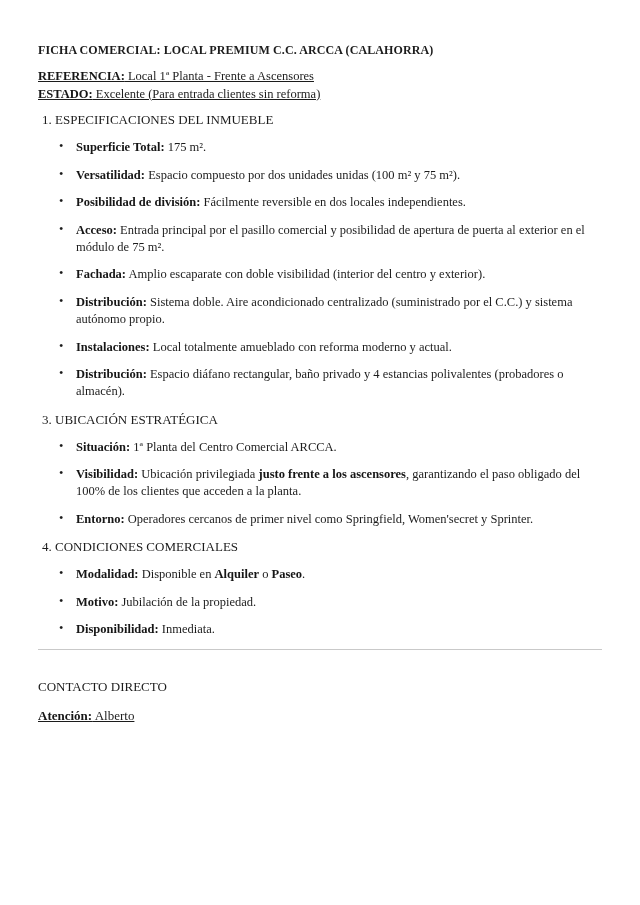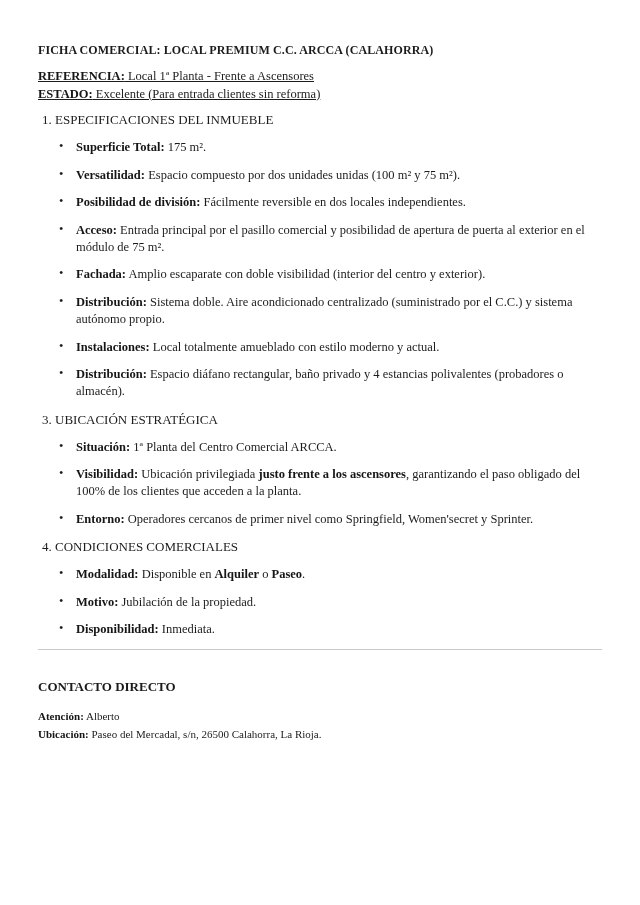--- a/index.html
+++ b/index.html
@@ -55,27 +55,28 @@
     top: -1px;
     font-size: 12.5px;
   }
   .divider {
     border: 0;
     border-top: 1px solid #c9c9c9;
     margin: 7px 0 28px 0;
   }
   .contact-heading {
     font-size: 13px;
-    font-weight: bold;
+    font-weight: normal;
     line-height: 17px;
     margin: 2px 0 12px 0;
   }
   .contact-line {
-    font-size: 11px;
+    font-size: 13px;
     line-height: 18px;
+    text-decoration: underline;
   }
   strong { font-weight: bold; color: #161616; }
 </style>
 </head>
 <body>
 
 <div class="page">
 
   <h1 class="doc-title">FICHA COMERCIAL: LOCAL PREMIUM C.C. ARCCA (CALAHORRA)</h1>
 
@@ -88,21 +89,21 @@
       <h2 class="section-heading">1. ESPECIFICACIONES DEL INMUEBLE</h2>
       <ul class="bullet-list">
         <li class="bullet-item"><span class="bullet-marker">•</span><strong>Superficie Total:</strong><span> 175 m².</span></li>
         <li class="bullet-item"><span class="bullet-marker">•</span><strong>Versatilidad:</strong><span> Espacio compuesto por dos unidades unidas (100 m² y 75 m²).</span></li>
         <li class="bullet-item"><span class="bullet-marker">•</span><strong>Posibilidad de división:</strong><span> Fácilmente reversible en dos locales independientes.</span></li>
         <li class="bullet-item"><span class="bullet-marker">•</span><strong>Acceso:</strong><span> Entrada principal por el pasillo comercial y posibilidad de apertura de puerta al exterior en el módulo de 75 m².</span></li>
         <li class="bullet-item"><span class="bullet-marker">•</span><strong>Fachada:</strong><span> Amplio escaparate con doble visibilidad (interior del centro y exterior).</span></li>
       </ul>
       <ul class="bullet-list">
         <li class="bullet-item"><span class="bullet-marker">•</span><strong>Distribución:</strong><span> Sistema doble. Aire acondicionado centralizado (suministrado por el C.C.) y sistema autónomo propio.</span></li>
-        <li class="bullet-item"><span class="bullet-marker">•</span><strong>Instalaciones:</strong><span> Local totalmente amueblado con estilo moderno y actual.</span></li>
+        <li class="bullet-item"><span class="bullet-marker">•</span><strong>Instalaciones:</strong><span> Local totalmente amueblado con reforma moderno y actual.</span></li>
         <li class="bullet-item"><span class="bullet-marker">•</span><strong>Distribución:</strong><span> Espacio diáfano rectangular, baño privado y 4 estancias polivalentes (probadores o almacén).</span></li>
       </ul>
       <h2 class="section-heading">3. UBICACIÓN ESTRATÉGICA</h2>
       <ul class="bullet-list">
         <li class="bullet-item"><span class="bullet-marker">•</span><strong>Situación:</strong><span> 1ª Planta del Centro Comercial ARCCA.</span></li>
         <li class="bullet-item"><span class="bullet-marker">•</span><strong>Visibilidad:</strong><span> Ubicación privilegiada </span><strong>justo frente a los ascensores</strong><span>, garantizando el paso obligado del 100% de los clientes que acceden a la planta.</span></li>
         <li class="bullet-item"><span class="bullet-marker">•</span><strong>Entorno:</strong><span> Operadores cercanos de primer nivel como Springfield, Women'secret y Sprinter.</span></li>
       </ul>
       <h2 class="section-heading">4. CONDICIONES COMERCIALES</h2>
       <ul class="bullet-list">
@@ -111,16 +112,15 @@
         <li class="bullet-item"><span class="bullet-marker">•</span><strong>Disponibilidad:</strong><span> Inmediata.</span></li>
       </ul>
     </div>
 
   <hr class="divider">
 
   <h2 class="contact-heading">CONTACTO DIRECTO</h2>
 
   <div>
       <div class="contact-line"><strong>Atención:</strong><span> Alberto</span></div>
-      <div class="contact-line"><strong>Ubicación:</strong><span> Paseo del Mercadal, s/n, 26500 Calahorra, La Rioja.</span></div>
     </div>
 
 </div>
 
 </body></html>

